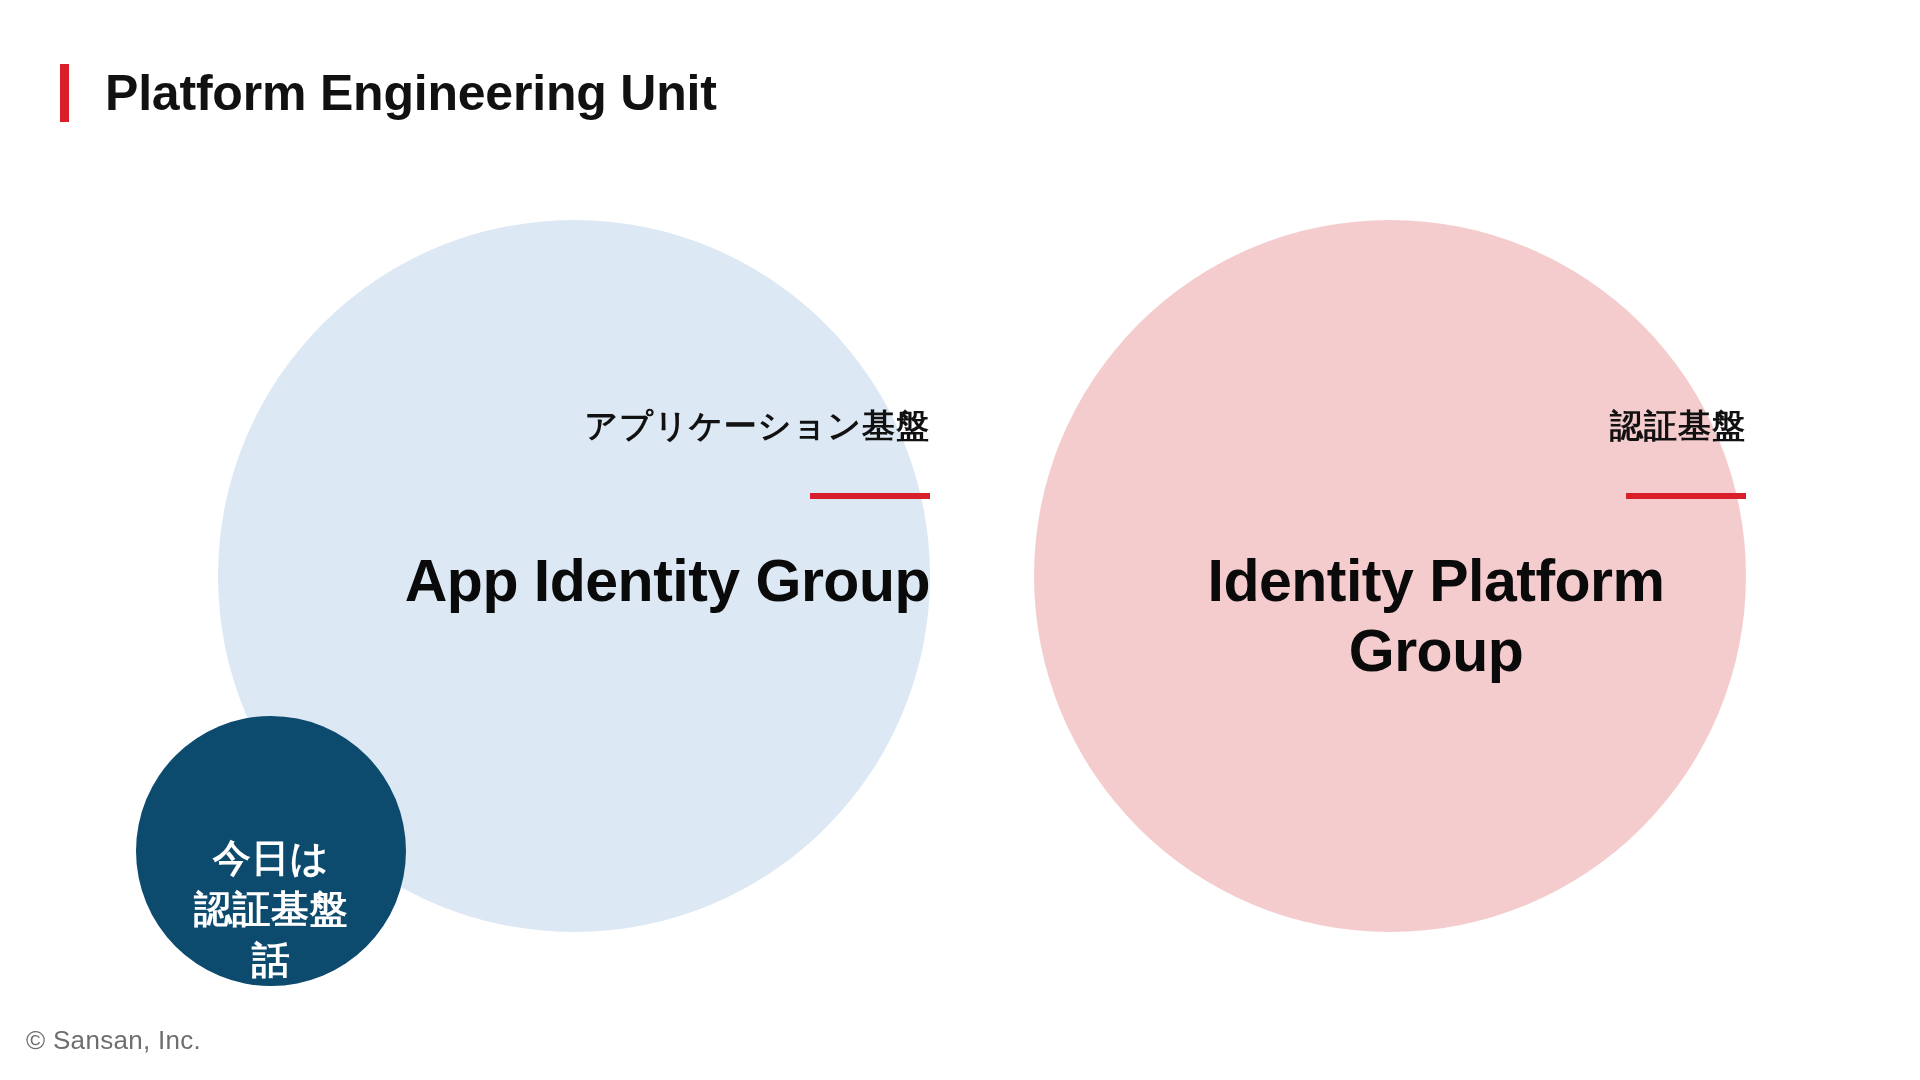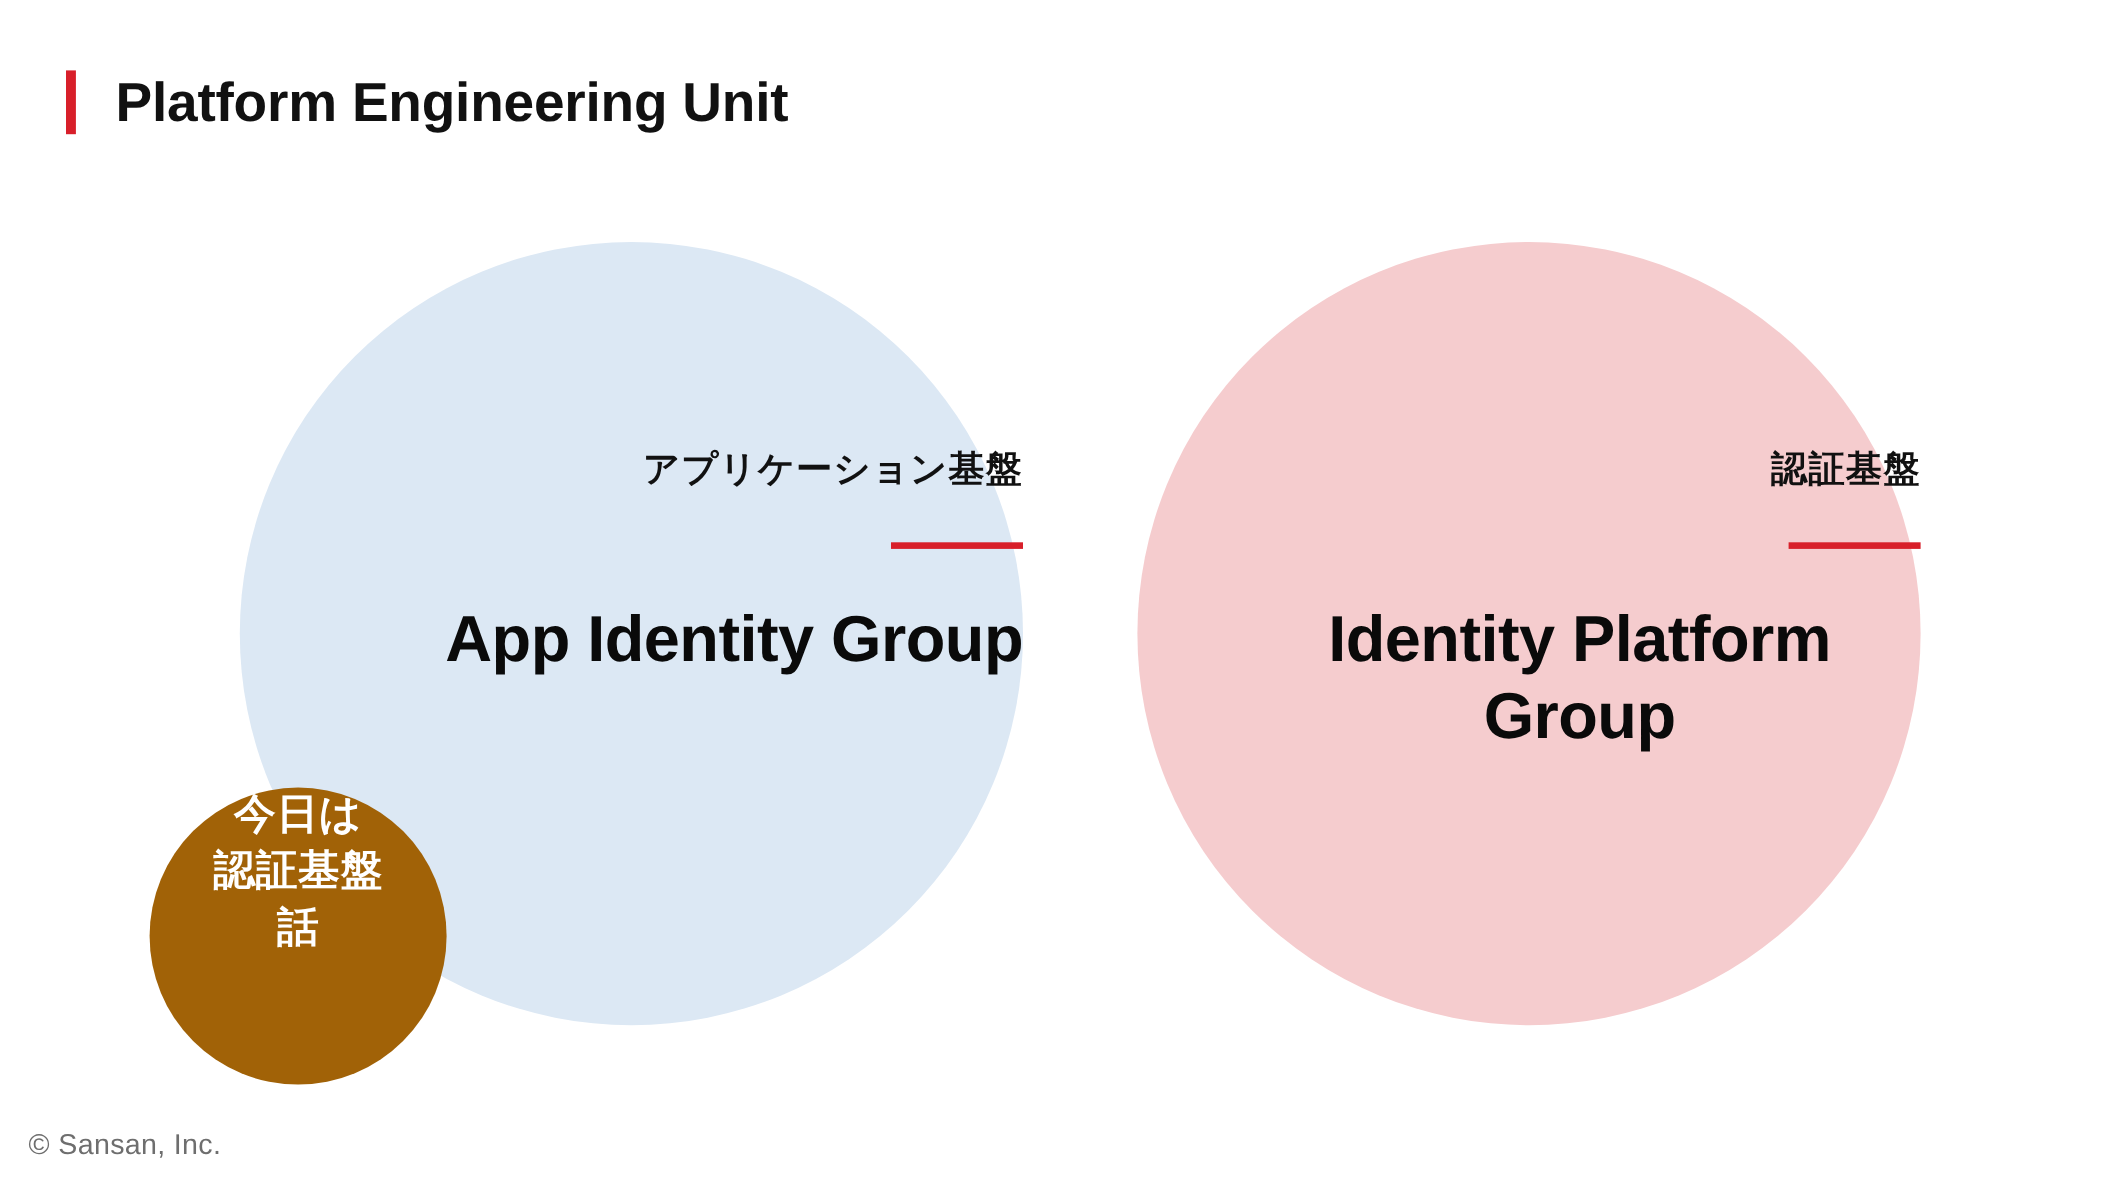--- a/index.html
+++ b/index.html
@@ -113,23 +113,23 @@
   }
 
   
   .badge {
     position: absolute;
     left: 136px;
     top: 716px;
     width: 270px;
     height: 270px;
     border-radius: 50%;
-    background: #a16207;
+    background: #0c4a6e;
     display: flex;
-    align-items: flex-start;
+    align-items: flex-end;
     justify-content: center;
     z-index: 5;
   }
   .badge-label {
     color: #FFFFFF;
     font-size: 38px;
     font-weight: bold;
     line-height: 1.34;
     text-align: center;
     letter-spacing: 0.5px;

